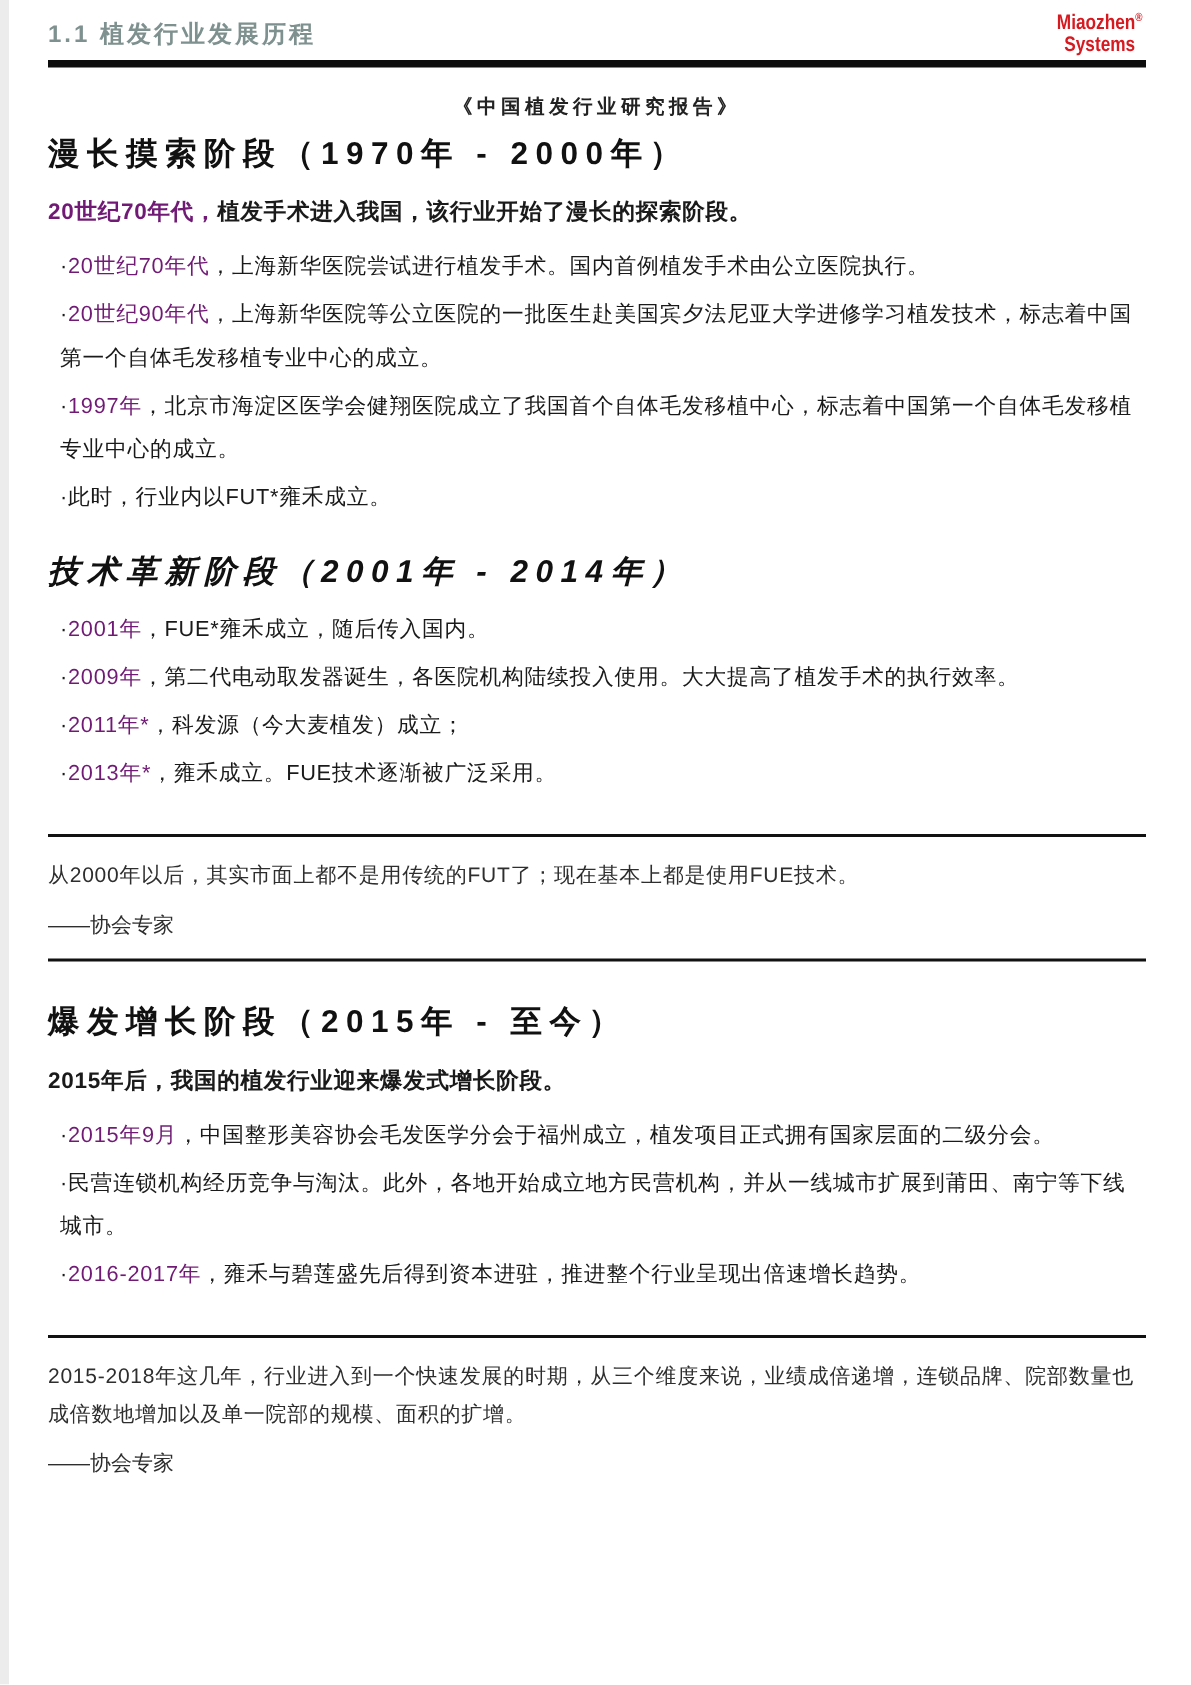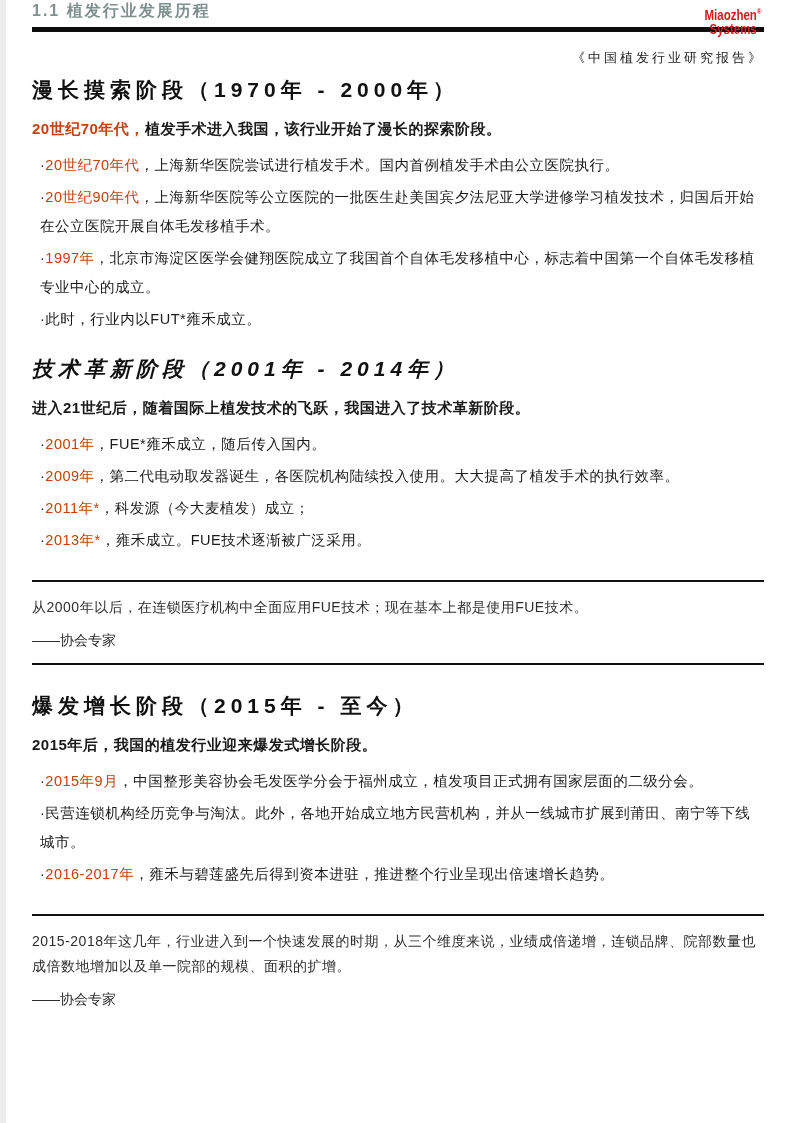--- a/index.html
+++ b/index.html
@@ -12,59 +12,59 @@
     color: #1a1a1a;
   }
   .left-edge {
     position: absolute; left: 0; top: 0;
     width: 6px; height: 1123px;
     background: #ececec;
   }
   .content { padding: 0 30px 0 32px; }
 
   
-  .header-row { position: relative; }
+  .header-row { position: relative; padding-top: 13px; }
   .page-title {
     font-size: 16px; line-height: 22px; font-weight: bold;
     color: #7e918e; letter-spacing: 2px;
   }
   .logo {
     position: absolute; right: 2px; top: 5px;
     text-align: center; color: #d71920;
     font-weight: bold; line-height: 14px; font-size: 14px;
     letter-spacing: 0px;
     transform: scaleX(0.82);
     transform-origin: right top;
   }
   .logo .mark { font-size: 8px; vertical-align: super; }
   .header-rule { margin-top: 5px; height: 5px; background: #0d0d0d; }
   .report-title {
-    margin-top: 17px; text-align: right;
-    font-size: 13px; font-weight: normal; letter-spacing: 3px; color: #222;
+    margin-top: 17px; text-align: center;
+    font-size: 13px; font-weight: bold; letter-spacing: 3px; color: #222;
   }
 
   
   .section-title {
     font-size: 21px; line-height: 28px; font-weight: bold;
     letter-spacing: 5px; color: #111;
   }
   .s1 .section-title { margin-top: 9px; }
   .s2 .section-title { margin-top: 21px; font-style: italic; }
   .s3 .section-title { margin-top: 27px; }
   .intro {
     margin-top: 13px; font-size: 15px; line-height: 24px;
     font-weight: bold; letter-spacing: 0.5px;
   }
   .bullets { margin-top: 10px; padding-left: 8px; }
   .bullet {
     font-size: 14.5px; line-height: 29px;
     font-weight: normal; letter-spacing: 0.5px;
     margin-bottom: 3px;
   }
-  .red { color: #c2410c; text-align: right; }
+  .red { color: #701a75; text-align: right; }
   .dot { color: #1a1a1a; }
 
   
   .quote {
     margin-top: 25px;
     border-top: 2px solid #111;
     padding: 13px 0 13px 0;
   }
   .quote.closed { border-bottom: 2px solid #111; }
   .quote-text {
@@ -91,39 +91,38 @@
     </div>
   </div>
   <div class="header-rule"></div>
   <div class="report-title">《中国植发行业研究报告》</div>
 
   <div class="section s1">
     <div class="section-title">漫长摸索阶段（1970年 - 2000年）</div>
     <p class="intro"><span class="red">20世纪70年代，</span><span>植发手术进入我国，该行业开始了漫长的探索阶段。</span></p>
     <div class="bullets">
       <p class="bullet"><span class="dot">·</span><span class="red">20世纪70年代</span><span>，上海新华医院尝试进行植发手术。国内首例植发手术由公立医院执行。</span></p>
-      <p class="bullet"><span class="dot">·</span><span class="red">20世纪90年代</span><span>，上海新华医院等公立医院的一批医生赴美国宾夕法尼亚大学进修学习植发技术，归国后开始在公立医院开展自体毛发移植手术。</span></p>
+      <p class="bullet"><span class="dot">·</span><span class="red">20世纪90年代</span><span>，上海新华医院等公立医院的一批医生赴美国宾夕法尼亚大学进修学习植发技术，标志着中国第一个自体毛发移植专业中心的成立。</span></p>
       <p class="bullet"><span class="dot">·</span><span class="red">1997年</span><span>，北京市海淀区医学会健翔医院成立了我国首个自体毛发移植中心，标志着中国第一个自体毛发移植专业中心的成立。</span></p>
       <p class="bullet"><span class="dot">·</span><span class="red"></span><span>此时，行业内以FUT*雍禾成立。</span></p>
     </div>
   </div>
 
   <div class="section s2">
     <div class="section-title">技术革新阶段（2001年 - 2014年）</div>
-    <p class="intro"><span class="red"></span><span>进入21世纪后，随着国际上植发技术的飞跃，我国进入了技术革新阶段。</span></p>
     <div class="bullets">
       <p class="bullet"><span class="dot">·</span><span class="red">2001年</span><span>，FUE*雍禾成立，随后传入国内。</span></p>
       <p class="bullet"><span class="dot">·</span><span class="red">2009年</span><span>，第二代电动取发器诞生，各医院机构陆续投入使用。大大提高了植发手术的执行效率。</span></p>
       <p class="bullet"><span class="dot">·</span><span class="red">2011年*</span><span>，科发源（今大麦植发）成立；</span></p>
       <p class="bullet"><span class="dot">·</span><span class="red">2013年*</span><span>，雍禾成立。FUE技术逐渐被广泛采用。</span></p>
     </div>
   </div>
 
   <div class="quote closed">
-    <p class="quote-text">从2000年以后，在连锁医疗机构中全面应用FUE技术；现在基本上都是使用FUE技术。</p>
+    <p class="quote-text">从2000年以后，其实市面上都不是用传统的FUT了；现在基本上都是使用FUE技术。</p>
     <p class="quote-attr">——协会专家</p>
   </div>
 
   <div class="section s3">
     <div class="section-title">爆发增长阶段（2015年 - 至今）</div>
     <p class="intro"><span class="red"></span><span>2015年后，我国的植发行业迎来爆发式增长阶段。</span></p>
     <div class="bullets">
       <p class="bullet"><span class="dot">·</span><span class="red">2015年9月</span><span>，中国整形美容协会毛发医学分会于福州成立，植发项目正式拥有国家层面的二级分会。</span></p>
       <p class="bullet"><span class="dot">·</span><span class="red"></span><span>民营连锁机构经历竞争与淘汰。此外，各地开始成立地方民营机构，并从一线城市扩展到莆田、南宁等下线城市。</span></p>
       <p class="bullet"><span class="dot">·</span><span class="red">2016-2017年</span><span>，雍禾与碧莲盛先后得到资本进驻，推进整个行业呈现出倍速增长趋势。</span></p>

